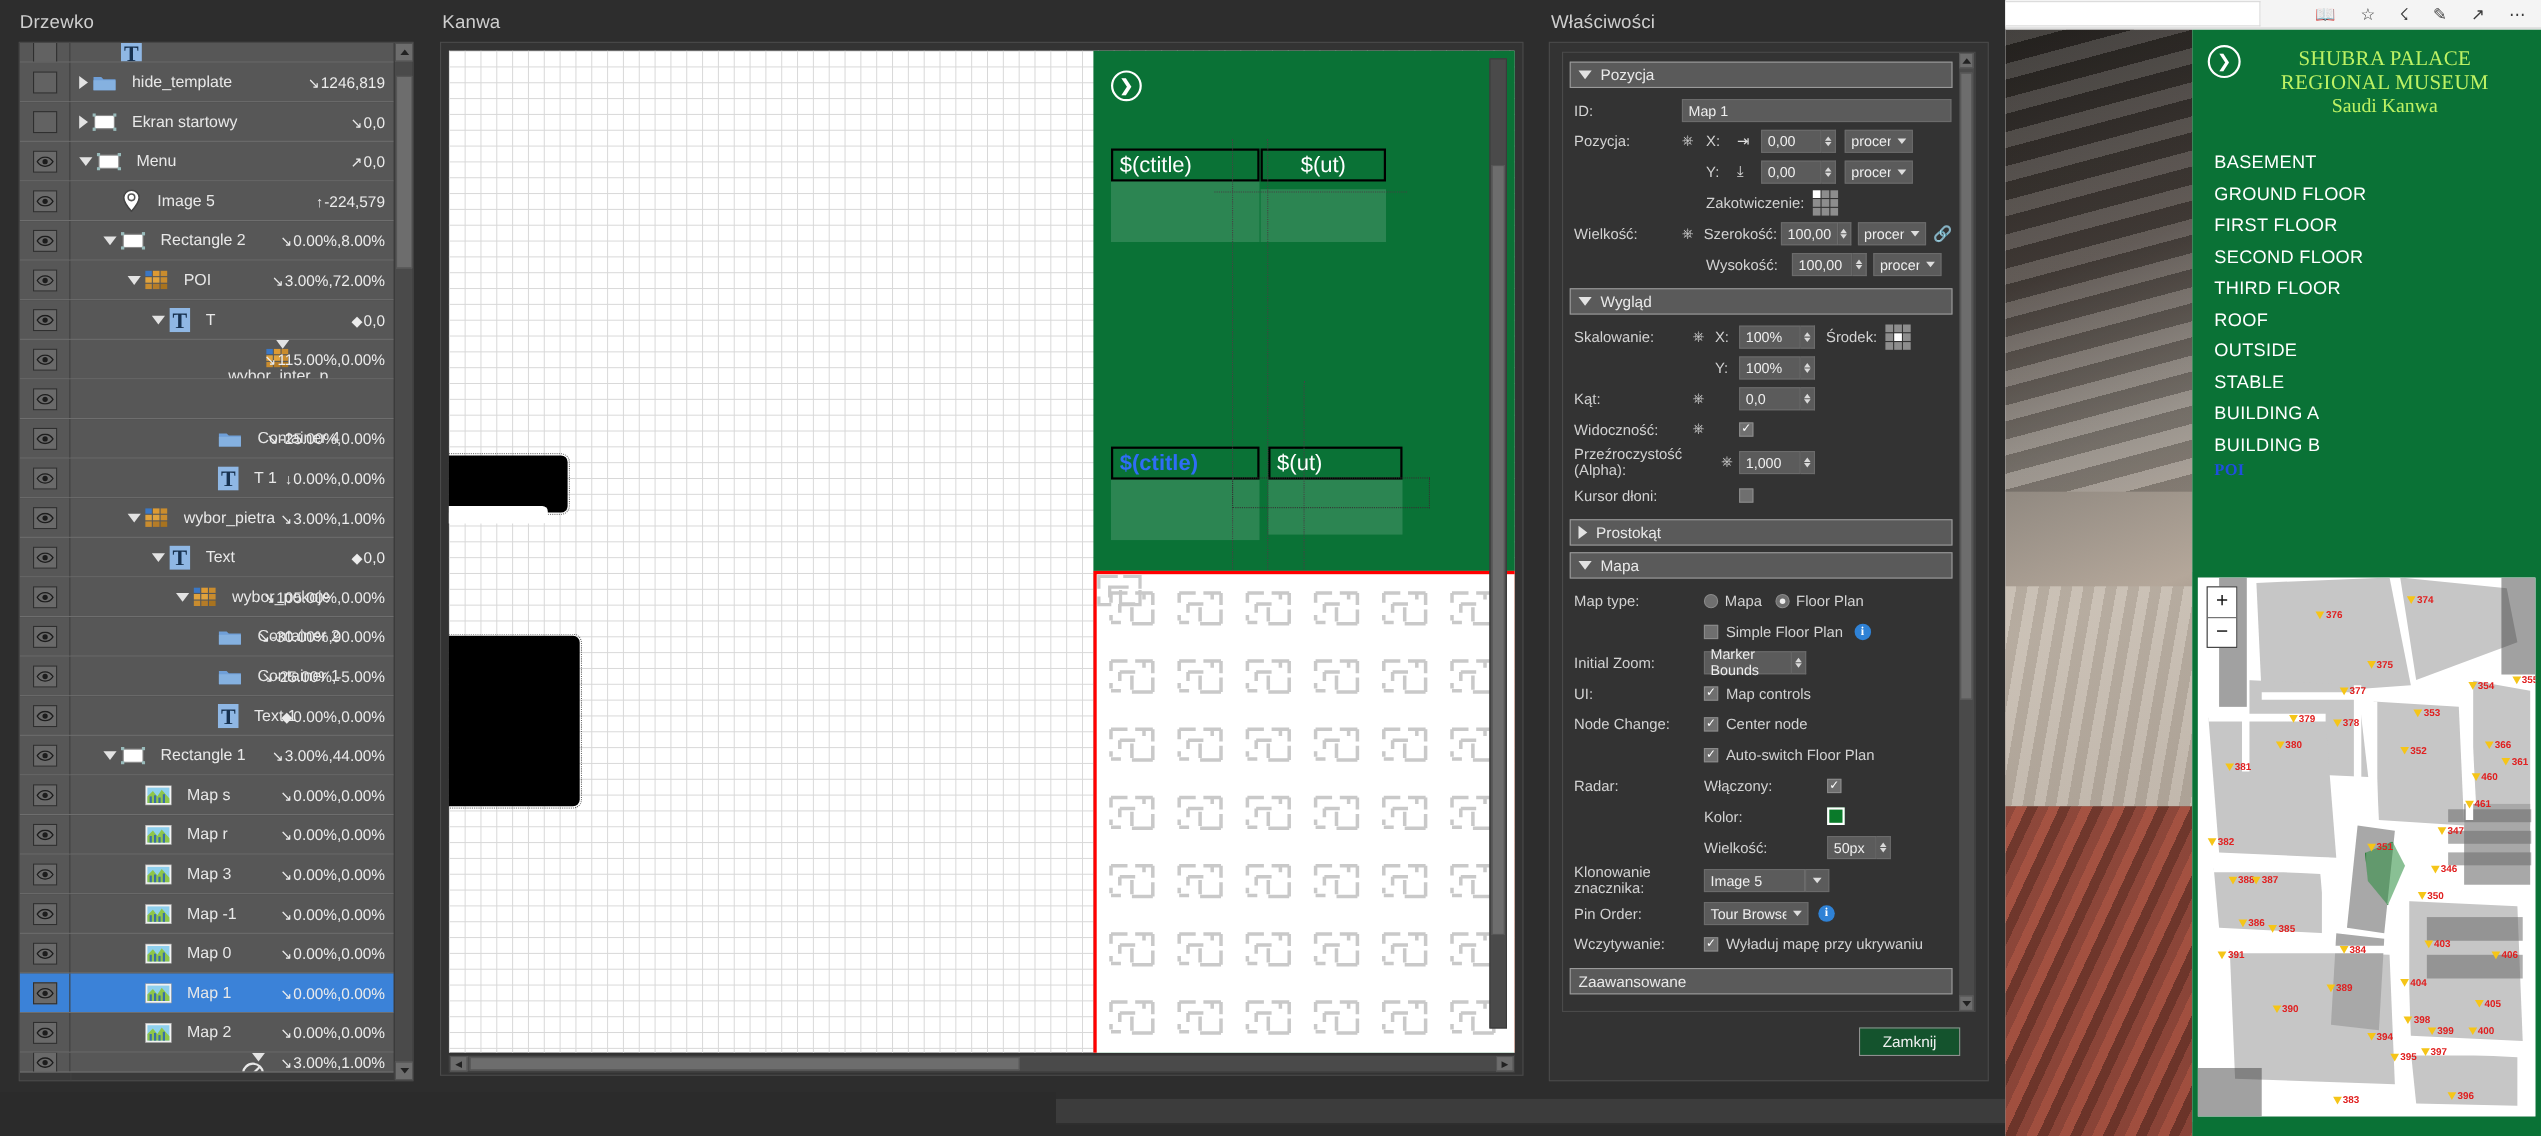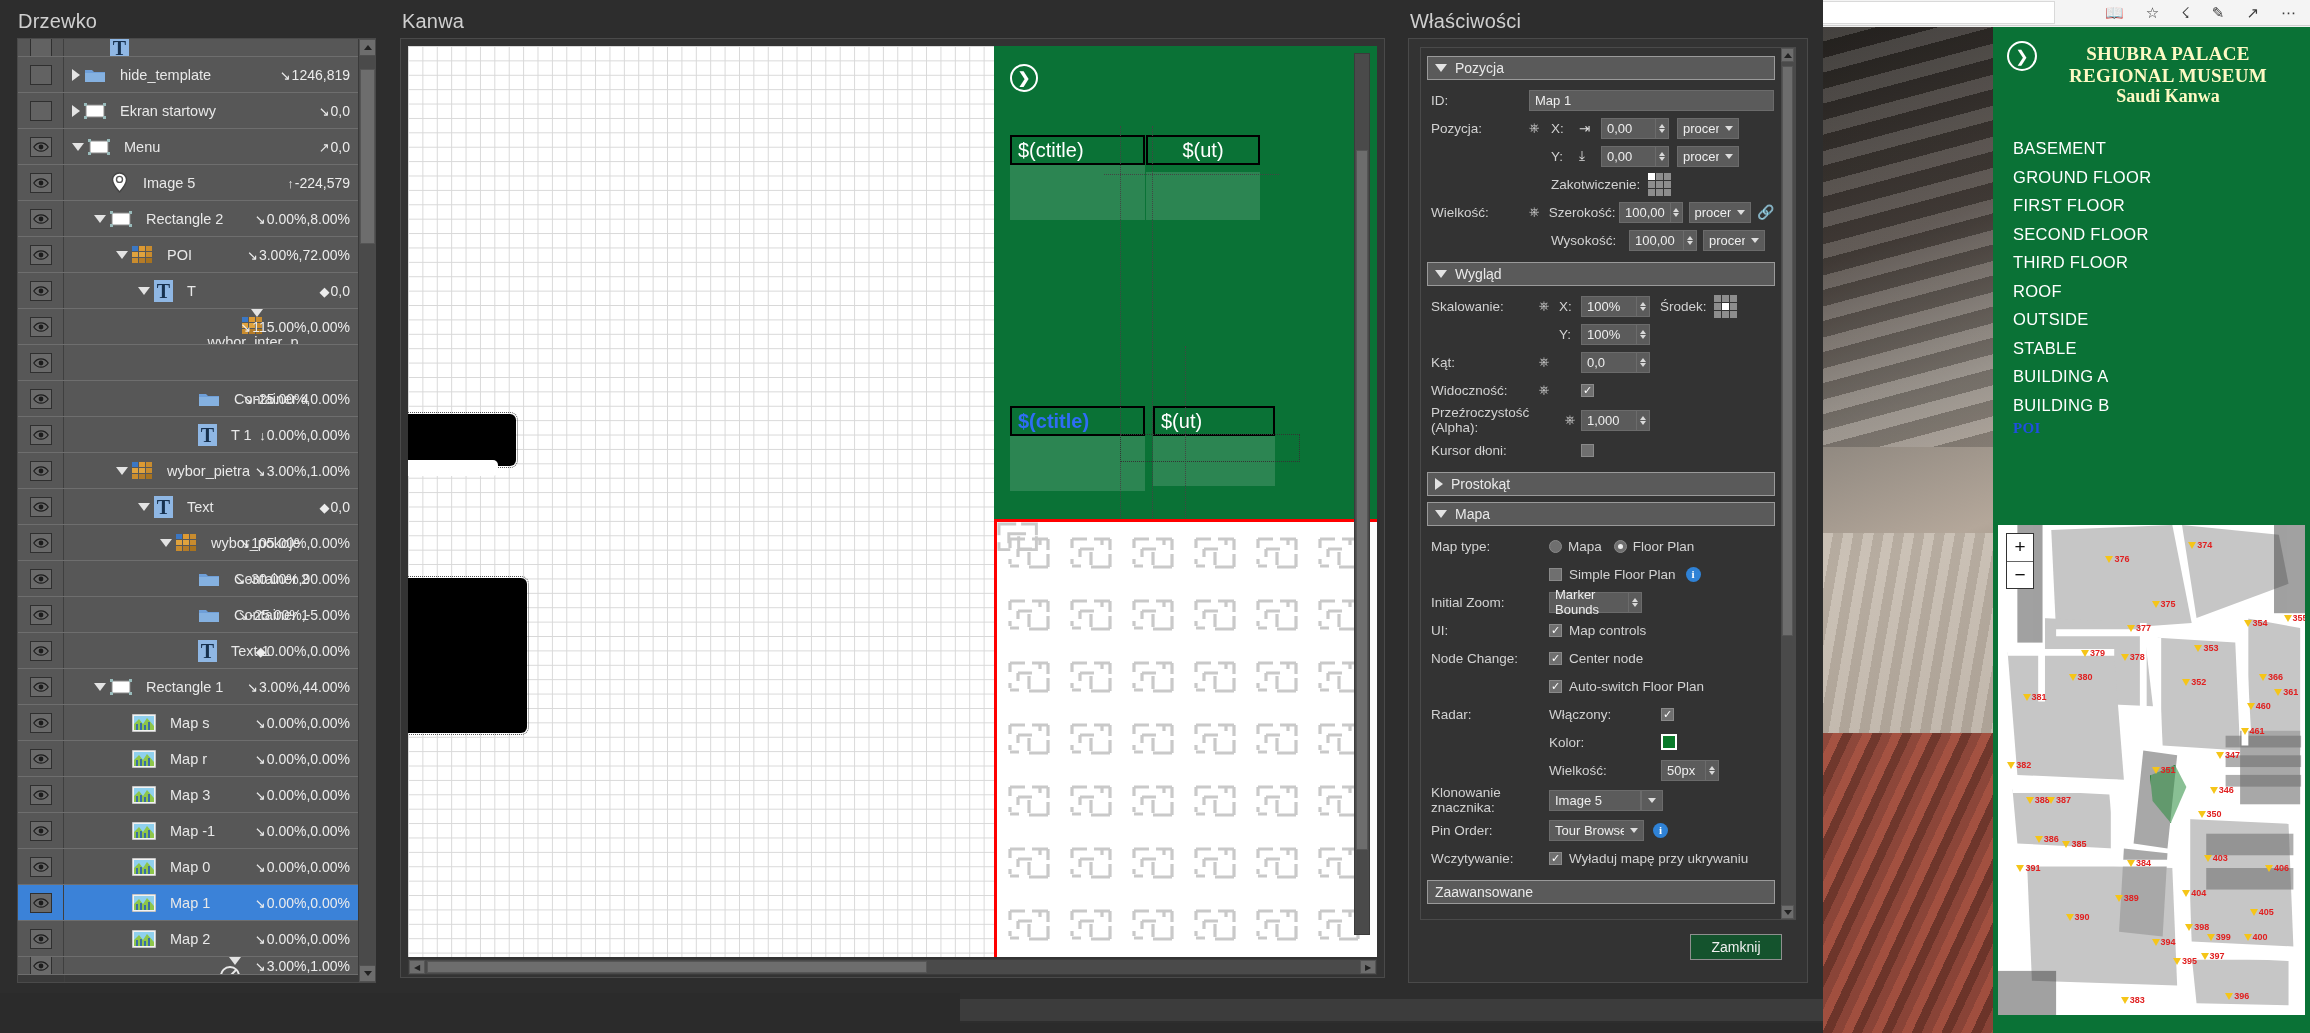--- a/index.html
+++ b/index.html
@@ -11,21 +11,21 @@
     font-size:15px;
     position:relative;
   }
 
   
   .app-window {
     position:absolute; left:0; top:0; width:1823px; height:1033px;
     background:#2d2d2d;
   }
   .panel-title {
-    position:absolute; font-size:20px; color:#cfcfcf; letter-spacing:.2px;
+    position:absolute; font-size:17px; color:#cfcfcf; letter-spacing:.2px;
   }
 
   
   #tree-panel {
     position:absolute; left:17px; top:38px; width:359px; height:945px;
     background:#3a3a3a; border:1px solid #4a4a4a;
     overflow:hidden;
   }
   .tree-scroll-wrap { position:absolute; left:0; top:0; right:0; bottom:0; }
   .tree-rows { position:absolute; left:0; top:0; right:17px; }
@@ -228,21 +228,21 @@
     position:absolute; left:170px; top:27px; width:317px; height:1006px;
     background:#0a7236;
   }
   .kiosk-arrow {
     position:absolute; left:14px; top:14px; width:30px; height:30px;
     border:2px solid #fff; border-radius:50%; color:#fff;
     display:flex; align-items:center; justify-content:center; font-size:16px;
   }
   .kiosk-title {
     position:absolute; left:40px; top:16px; width:270px; text-align:center;
-    color:#fef9c3; font-weight:bold; line-height:1.14;
+    color:#bef264; font-weight:normal; line-height:1.14;
     font-family:"Liberation Serif", serif;
   }
   .kiosk-title .l1 { font-size:19px; letter-spacing:.3px; }
   .kiosk-title .l2 { font-size:18px; }
   .kiosk-menu { position:absolute; left:20px; top:112px; width:280px; }
   .kiosk-menu li {
     list-style:none; color:#fff; font-size:16.5px; margin-bottom:9.5px; letter-spacing:.3px;
   }
   .kiosk-menu li.poi { color:#1f4fe0; font-weight:bold; font-size:15px; margin-top:-4px; font-family:"Liberation Serif",serif; }
   .fp-frame {

